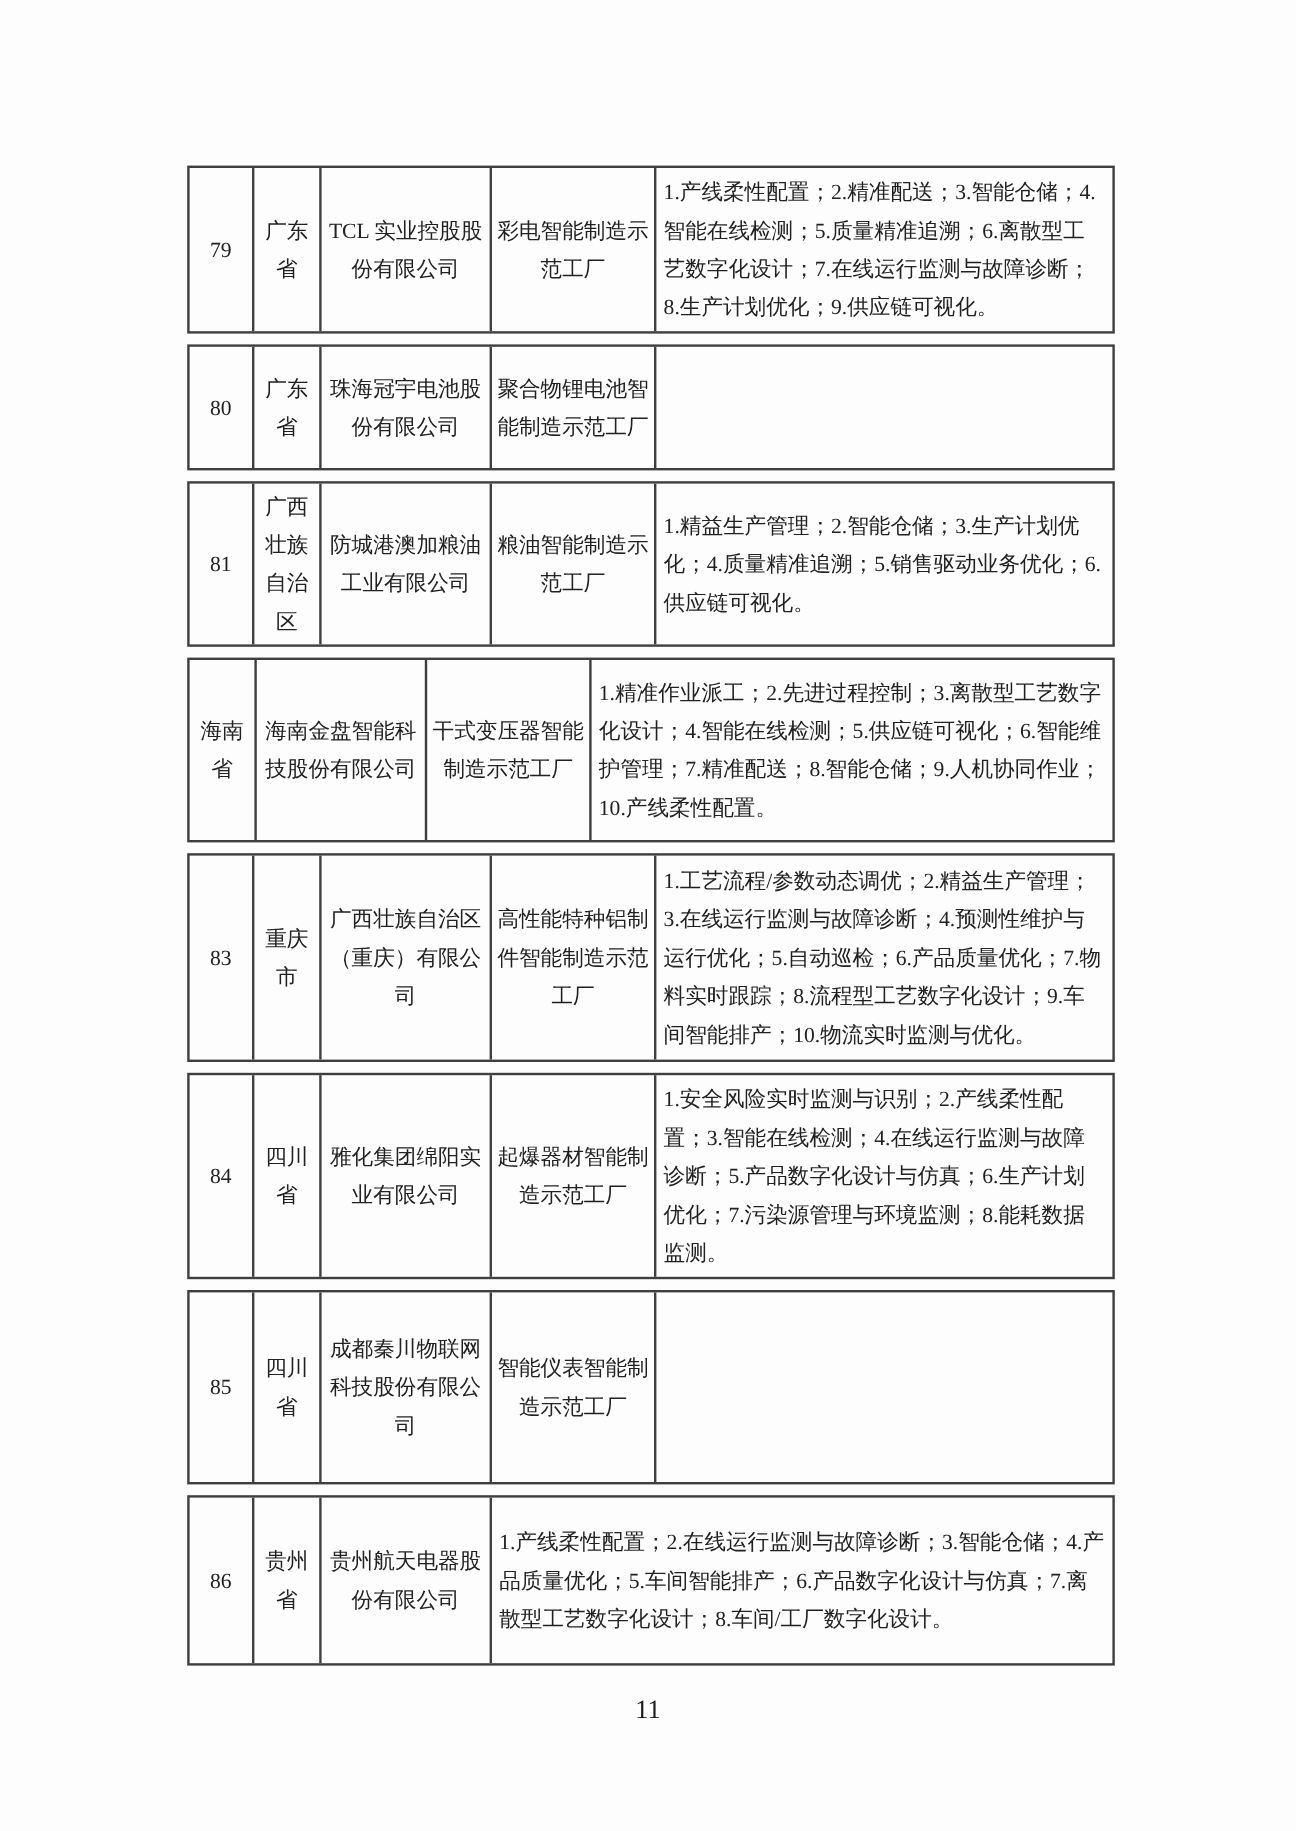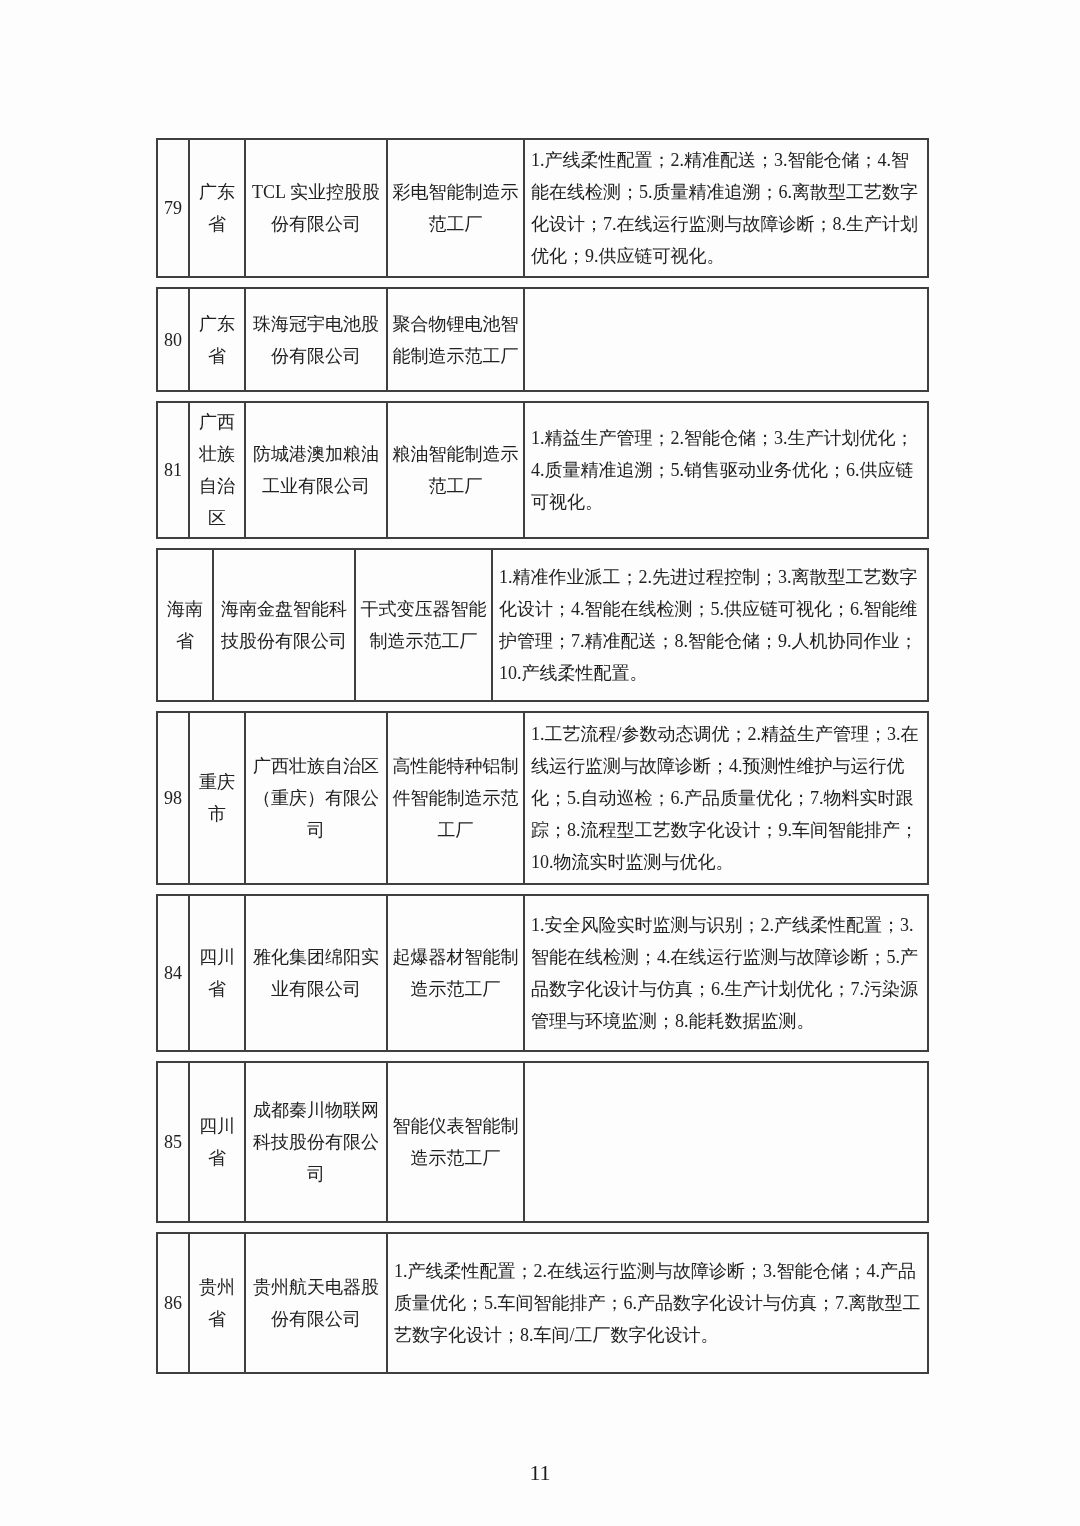--- a/index.html
+++ b/index.html
@@ -35,21 +35,21 @@
     display:flex;
     align-items:center;
     justify-content:center;
     text-align:center;
     font-size:18px;
     line-height:32px;
     padding:3px 4px;
     border-right:2px solid #3f3f3f;
     word-break:break-all;
   }
-  .c-num{width:32px;flex:0 0 auto;}
+  .c-num{width:54px;flex:0 0 auto;}
   .c-prov{width:56px;flex:0 0 auto;padding:3px 3px;}
   .c-comp{width:142px;flex:0 0 auto;}
   .c-fact{width:137px;flex:0 0 auto;}
   .c-feat{
     flex:1 1 auto;
     border-right:none;
     justify-content:flex-start;
     text-align:left;
     padding:4px 6px;
   }
@@ -62,21 +62,20 @@
   .t-row:nth-child(6){min-height:158px;}
   .t-row:nth-child(7){min-height:162px;}
   .t-row:nth-child(8){min-height:142px;}
   .page-num{
     position:absolute;
     left:0;right:0;
     top:1412px;
     text-align:center;
     font-size:22px;
     color:#1c1c1c;
-    margin-top:48px;
   }
 </style>
 </head>
 <body>
 
 <div class="page">
 
   <div class="doc-table">
 
     <div class="t-row">
@@ -103,21 +102,21 @@
     </div>
 
     <div class="t-row">
       <div class="cell c-prov">海南省</div>
       <div class="cell c-comp">海南金盘智能科技股份有限公司</div>
       <div class="cell c-fact">干式变压器智能制造示范工厂</div>
       <div class="cell c-feat">1.精准作业派工；2.先进过程控制；3.离散型工艺数字化设计；4.智能在线检测；5.供应链可视化；6.智能维护管理；7.精准配送；8.智能仓储；9.人机协同作业；10.产线柔性配置。</div>
     </div>
 
     <div class="t-row">
-      <div class="cell c-num">98</div>
+      <div class="cell c-num">83</div>
       <div class="cell c-prov">重庆市</div>
       <div class="cell c-comp">广西壮族自治区（重庆）有限公司</div>
       <div class="cell c-fact">高性能特种铝制件智能制造示范工厂</div>
       <div class="cell c-feat">1.工艺流程/参数动态调优；2.精益生产管理；3.在线运行监测与故障诊断；4.预测性维护与运行优化；5.自动巡检；6.产品质量优化；7.物料实时跟踪；8.流程型工艺数字化设计；9.车间智能排产；10.物流实时监测与优化。</div>
     </div>
 
     <div class="t-row">
       <div class="cell c-num">84</div>
       <div class="cell c-prov">四川省</div>
       <div class="cell c-comp">雅化集团绵阳实业有限公司</div>

